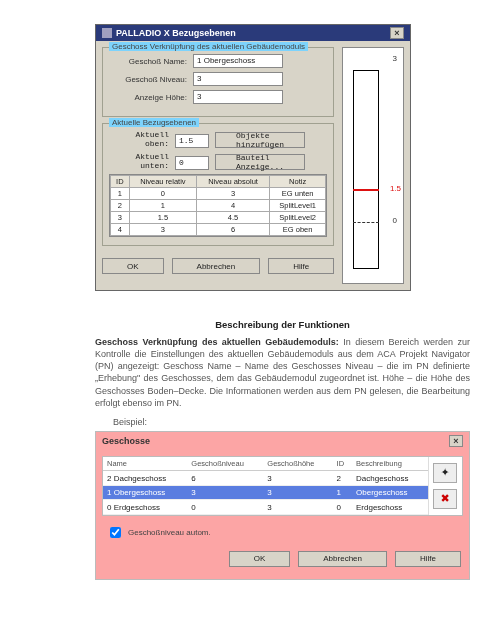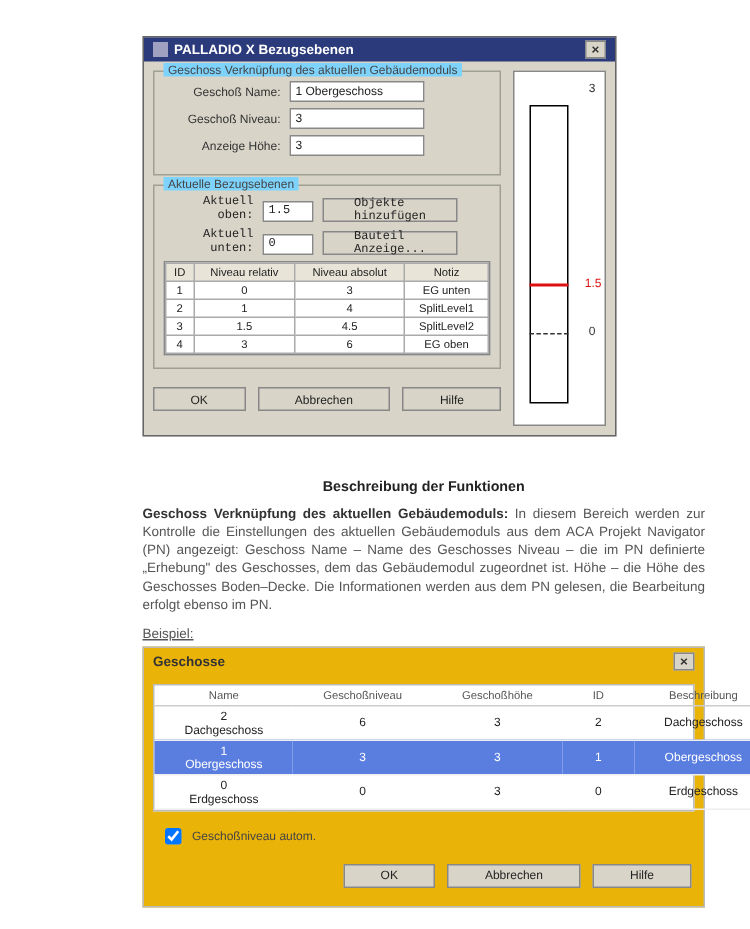--- a/index.html
+++ b/index.html
@@ -162,27 +162,27 @@
   .para {
     font-size: 9px;
     line-height: 1.35;
     color: #555;
     text-align: justify;
     margin: 0 0 8px 0;
   }
   .para b { color: #333; }
   .beispiel {
     font-size: 9px;
-    text-decoration: underline;
     color: #555;
     margin-bottom: 4px;
+    margin-left: 18px;
   }
   
   .dlg2 {
-    background: #eab308;
+    background: #fca5a5;
     border: 1px solid #bbb;
     padding: 0;
     width: 100%;
   }
   .dlg2-title {
     display: flex; align-items: center;
     padding: 3px 6px;
     font-size: 9px;
     font-weight: bold;
     color: #333;
@@ -192,22 +192,22 @@
   .grid2 {
     background: #fff;
     border: 1px solid #bbb;
     font-size: 8px;
     display: flex;
     align-items: stretch;
   }
   .grid2 table { border-collapse: collapse; flex: 1; }
   .grid2 th, .grid2 td {
     border-bottom: 1px solid #eee;
-    padding: 2px 20px;
-    text-align: center;
+    padding: 2px 4px;
+    text-align: left;
   }
   .grid2 th {
     border-bottom: 1px solid #ccc;
     font-weight: normal;
     color: #555;
     font-size: 7.5px;
   }
   .grid2 tr.sel td { background: #5a7de0; color: #fff; }
   .grid2-side {
     width: 34px;

